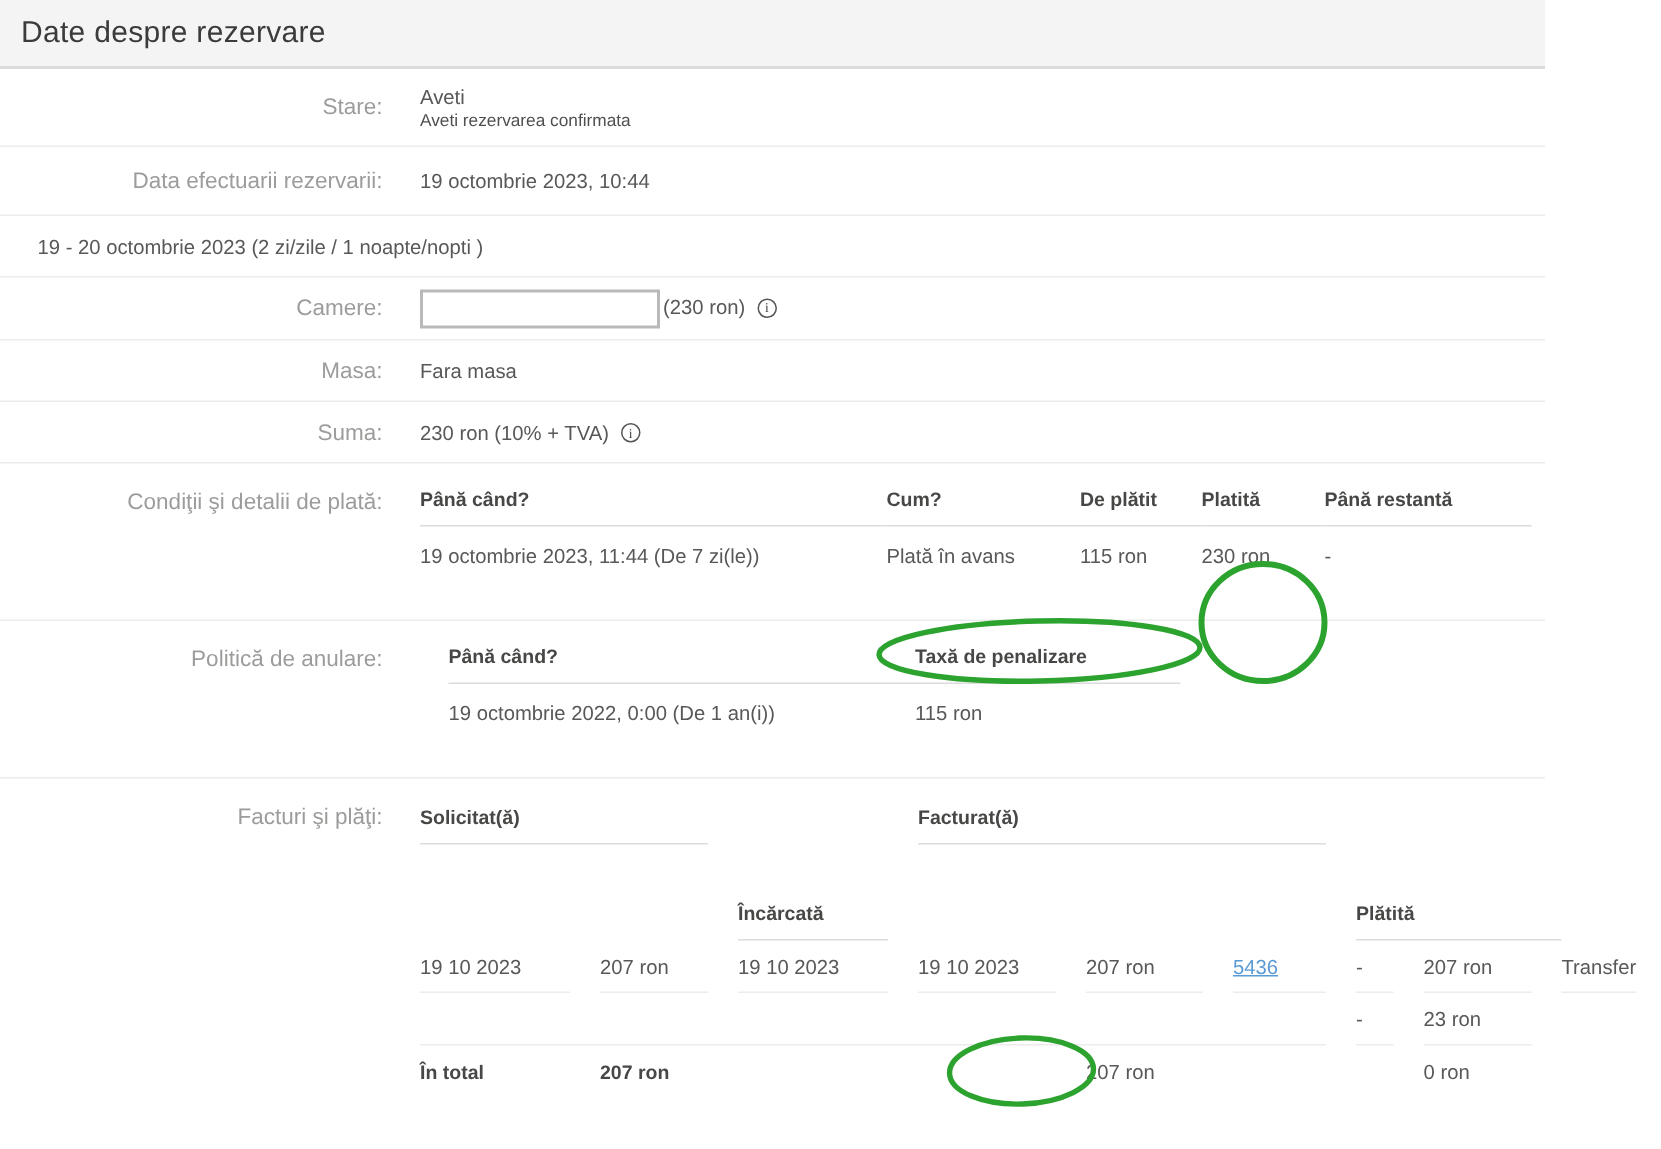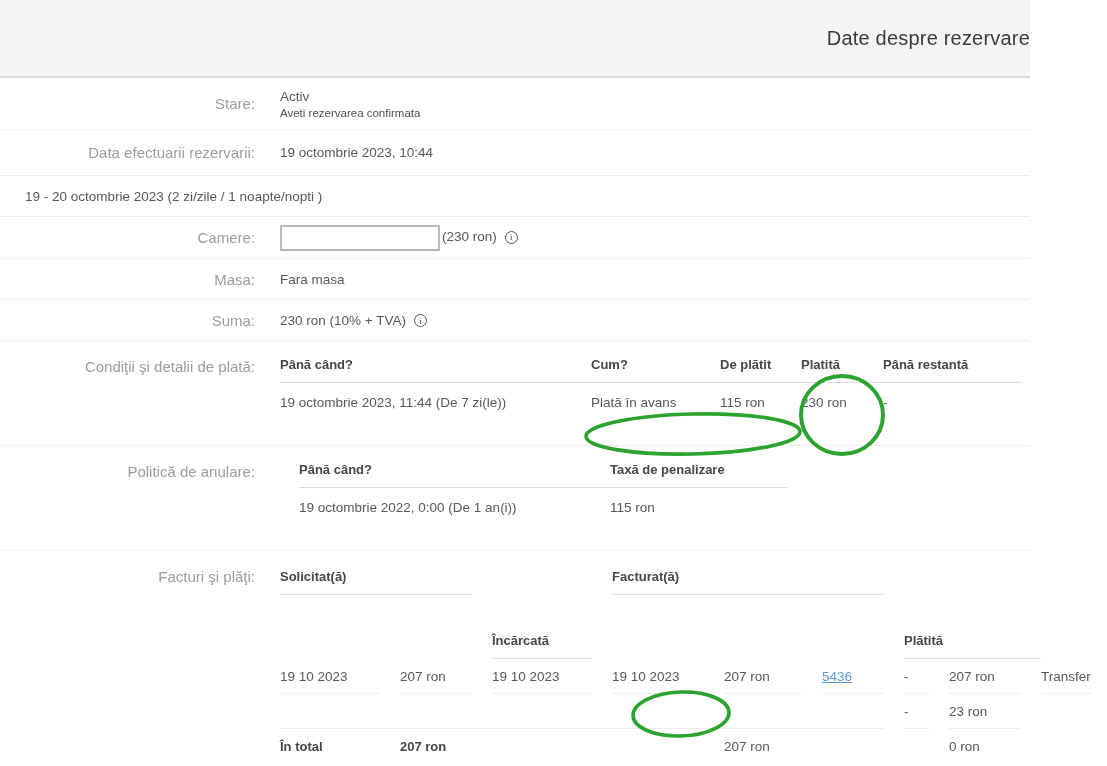--- a/index.html
+++ b/index.html
@@ -8,21 +8,21 @@
     --label:#9c9c9b;
     --value:#58585a;
     --head:#474746;
     --line:#ececec;
     --subline:#dcdcdc;
   }
   *{box-sizing:border-box;margin:0;padding:0;}
   html,body{width:1107px;height:766px;background:#fff;overflow:hidden;}
   body{font-family:"Liberation Sans","DejaVu Sans",sans-serif;color:var(--value);}
   .panel{position:relative;width:1107px;height:766px;}
-  .panel-header{width:1030px;height:78px;background:#f4f4f4;border-bottom:2px solid #dcdcdc;display:flex;align-items:center;padding-left:14px;justify-content:flex-end;}
+  .panel-header{width:1030px;height:46px;background:#f4f4f4;border-bottom:2px solid #dcdcdc;display:flex;align-items:center;padding-left:14px;}
   .panel-header h1{font-size:20px;font-weight:400;color:#3b3b3a;letter-spacing:.2px;}
   .rows{width:1030px;}
   .row{display:flex;align-items:center;border-bottom:1px solid var(--line);}
   .row-label{width:255px;flex-shrink:0;text-align:right;color:var(--label);font-size:15px;}
   .row-value{margin-left:25px;font-size:13.5px;color:var(--value);}
   .row-id{height:48px;}
   .row-stare{height:52px;}
   .row-data{height:46px;}
   .row-perioada{height:41px;}
   .row-camere{height:42px;}
@@ -76,21 +76,21 @@
   <div class="panel-header">
     <h1>Date despre rezervare</h1>
   </div>
 
   <div class="rows">
 
 
     <div class="row row-stare">
       <div class="row-label">Stare:</div>
       <div class="row-value">
-        <div>Activ</div>
+        <div>Aveti</div>
         <div class="sub-note">Aveti rezervarea confirmata</div>
       </div>
     </div>
 
     <div class="row row-data">
       <div class="row-label">Data efectuarii rezervarii:</div>
       <div class="row-value">19 octombrie 2023, 10:44</div>
     </div>
 
     <div class="row row-perioada">

